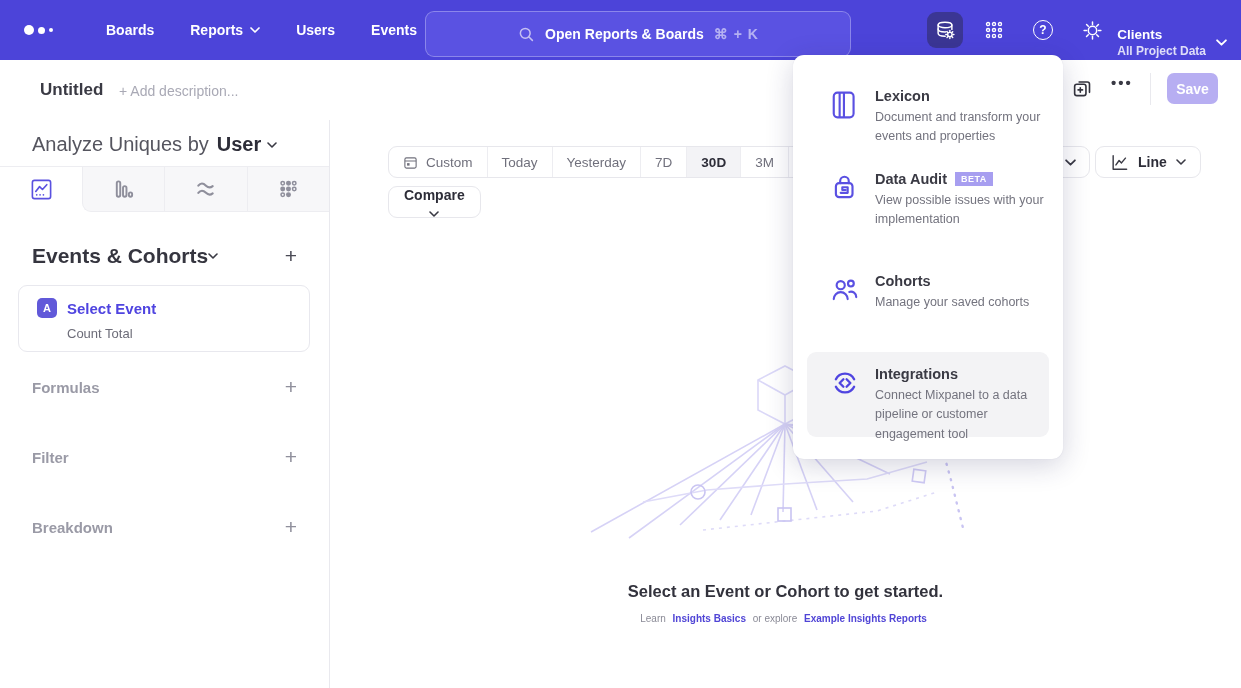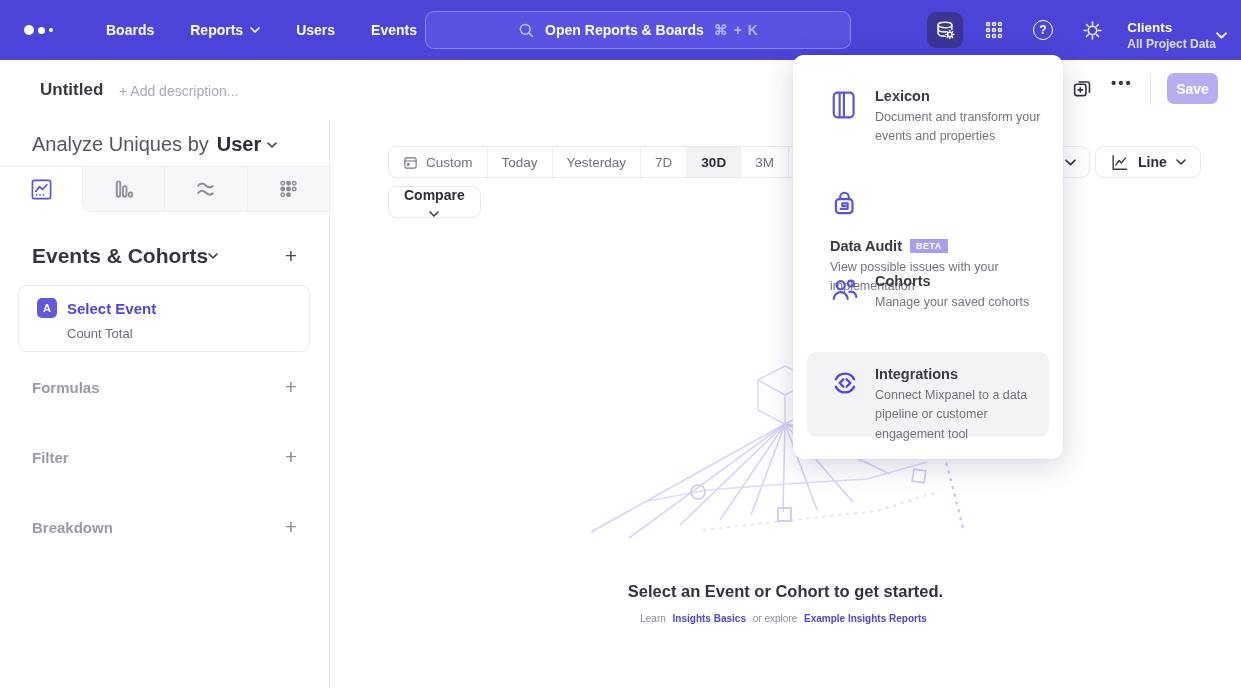--- a/index.html
+++ b/index.html
@@ -8,26 +8,26 @@
   .stage { position:relative; width:1241px; height:688px; background:#fff; overflow:hidden; }
 
   
   .topnav { position:absolute; left:0; top:0; width:1241px; height:60px; background:#4c44d9; display:flex; align-items:center; z-index:10; }
   .logo { display:flex; align-items:center; gap:4px; margin-left:24px; width:52px; }
   .logo i { display:block; border-radius:50%; background:#fff; }
   .logo i.d1 { width:10px; height:10px; } .logo i.d2 { width:7px; height:7px; } .logo i.d3 { width:4px; height:4px; }
   .navlinks { display:flex; align-items:center; gap:36px; margin-left:30px; }
   .navlink { color:#fff; font-size:14px; font-weight:700; display:flex; align-items:center; gap:7px; cursor:pointer; }
   .chev { flex:0 0 auto; }
-  .searchbar { position:absolute; left:425px; top:11px; width:426px; height:38px; background:#5a52e2; border:1px solid rgba(255,255,255,0.30); border-radius:9px; display:flex; align-items:center; justify-content:center; gap:10px; color:#fff; font-size:14px; font-weight:600; }
+  .searchbar { position:absolute; left:425px; top:11px; width:426px; height:46px; background:#5a52e2; border:1px solid rgba(255,255,255,0.30); border-radius:9px; display:flex; align-items:center; justify-content:center; gap:10px; color:#fff; font-size:14px; font-weight:600; }
   .searchbar .short { color:rgba(255,255,255,0.55); font-weight:600; letter-spacing:1px; }
   .nav-icons { position:absolute; right:131px; top:0; height:60px; display:flex; align-items:center; gap:13px; }
   .icon-btn { width:36px; height:36px; border-radius:9px; display:flex; align-items:center; justify-content:center; }
   .icon-btn.active { background:#3b3694; }
-  .account { position:absolute; right:14px; top:5px; height:60px; display:flex; align-items:center; color:#fff; cursor:pointer; }
+  .account { position:absolute; right:14px; top:12px; height:60px; display:flex; align-items:center; gap:10px; color:#fff; cursor:pointer; }
   .account .org { font-size:13.5px; font-weight:700; line-height:1.35; }
   .account .proj { font-size:12px; font-weight:700; color:rgba(255,255,255,0.82); }
 
   
   .rheader { position:absolute; left:0; top:60px; width:1241px; height:60px; background:#fff; }
   .rtitle { position:absolute; left:40px; top:20px; font-size:17px; font-weight:700; color:#3a3a44; }
   .rdesc { position:absolute; left:119px; top:23px; font-size:14px; color:#a9a9b5; }
   .h-copy { position:absolute; left:1071px; top:17px; }
   .h-dots { position:absolute; left:1111px; top:14px; font-size:15px; letter-spacing:2px; color:#3a3a44; font-weight:700; }
   .h-divider { position:absolute; left:1150px; top:13px; width:1px; height:32px; background:#e9e9ee; }
@@ -374,21 +374,21 @@
         </svg>
       </div>
       <div class="menu-text">
         <div class="mi-title">
             <span>Lexicon</span>
           </div>
         <div class="mi-desc">Document and transform your events and properties</div>
       </div>
     </div>
 
-    <div class="menu-item" style="top:132px;flex-direction:column;">
+    <div class="menu-item" style="top:116px;">
       <div class="mi-icon">
         <svg width="30" height="30" viewBox="0 0 28 28" fill="none" stroke="#5a50e2" stroke-width="2" stroke-linecap="round" stroke-linejoin="round">
           <path d="M9.5,9.5 V7.5 a4,4 0 0 1 8,0 V9.5"></path>
           <rect x="5.5" y="9.5" width="15.5" height="13" rx="3"></rect>
           <path d="M10,18.5 h6.5 v-5.2 h-5 v2.6 h3"></path>
         </svg>
       </div>
       <div class="menu-text">
         <div class="mi-title">
           <span>Data Audit</span>

